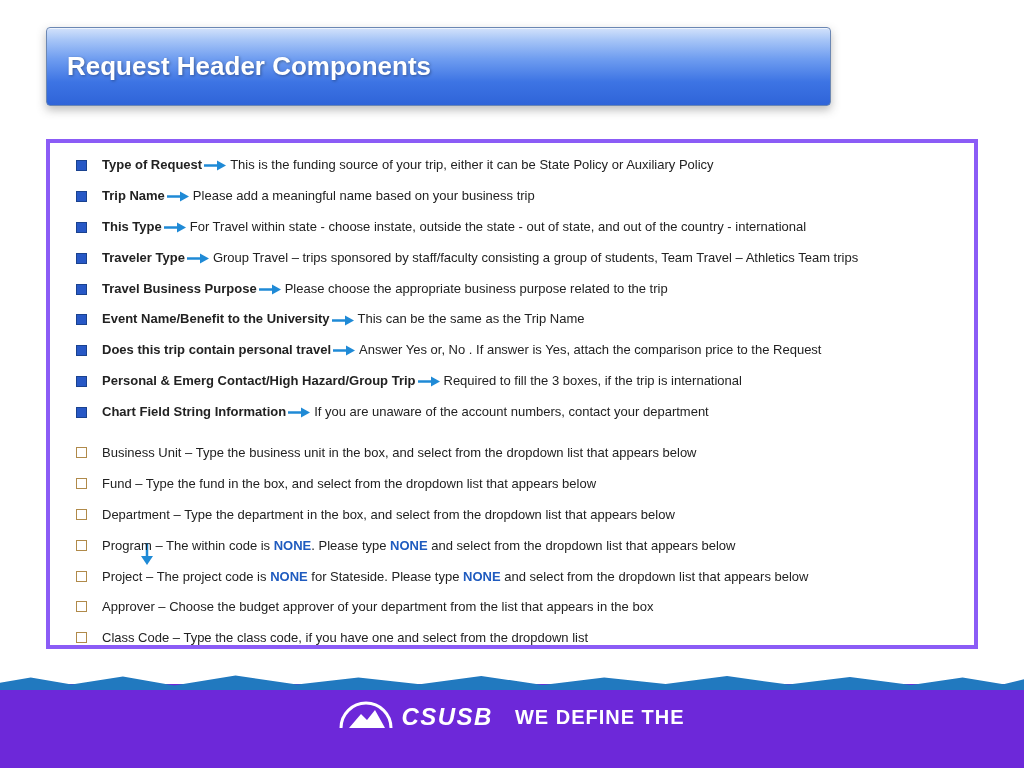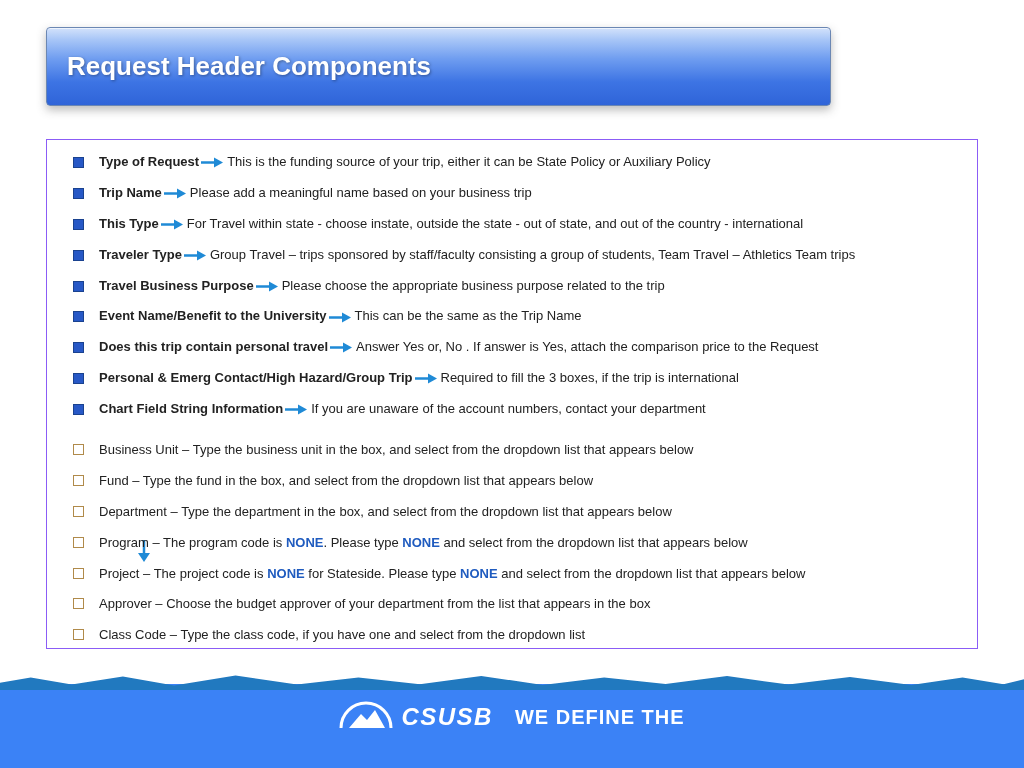--- a/index.html
+++ b/index.html
@@ -26,21 +26,21 @@
   .title-bar h1 {
     color:#fff;
     font-size:26px;
     font-weight:bold;
     text-shadow: 1px 1px 3px rgba(0,0,0,0.35);
   }
   .content-box {
     position:absolute;
     left:46px; top:139px;
     width:932px; height:510px;
-    border:1px solid #8b5cf6;
+    border:4px solid #8b5cf6;
     padding:14px 14px 10px 14px;
   }
   ul.primary { list-style:none; margin-left:6px; }
   ul.primary > li {
     position:relative;
     font-size:13px;
     color:#222;
     line-height:1.3;
     margin-bottom:14px;
     padding-left:32px;
@@ -79,21 +79,21 @@
   }
   .none-word { font-weight:bold; color:#1f5bbf; }
   .down-arrow {
     position:absolute;
     left:90px; top:400px;
   }
   .footer {
     position:absolute;
     left:0; bottom:0;
     width:1024px; height:84px;
-    background:#3b82f6;
+    background:#6d28d9;
   }
   .footer::before {
     content:"";
     position:absolute;
     left:0; top:-12px;
     width:1024px; height:18px;
     background:#2179bf;
     clip-path: polygon(
       0% 60%, 3% 30%, 7% 70%, 12% 25%, 17% 75%, 23% 20%, 29% 70%,
       35% 30%, 41% 68%, 47% 22%, 53% 72%, 59% 30%, 65% 66%, 71% 22%,
@@ -171,21 +171,21 @@
   <span class="down-arrow">
     <svg width="14" height="22" viewBox="0 0 14 22">
       <line x1="7" y1="0" x2="7" y2="15" stroke="#1f8ad6" stroke-width="2.5"></line>
       <polygon points="7,22 1,13 13,13" fill="#1f8ad6"></polygon>
     </svg>
   </span>
   <ul class="secondary">
       <li><span>Business Unit – Type the business unit  in the box, and select from the dropdown list that appears below</span></li>
       <li><span>Fund – Type the fund  in the box, and select from the dropdown list that appears below</span></li>
       <li><span>Department – Type the department  in the box, and select from the dropdown list that appears below</span></li>
-      <li><span>Program – The program code is </span><span class="none-word">NONE</span><span>. Please type </span><span class="none-word">NONE</span><span> and select from the dropdown list that appears below</span></li>
+      <li><span>Program – The within code is </span><span class="none-word">NONE</span><span>. Please type </span><span class="none-word">NONE</span><span> and select from the dropdown list that appears below</span></li>
       <li><span>Project – The project code is </span><span class="none-word">NONE</span><span> for Stateside. Please type </span><span class="none-word">NONE</span><span> and select from the dropdown list that appears below</span></li>
       <li><span>Approver – Choose the budget approver of your department from the list that appears in the box</span></li>
       <li><span>Class Code – Type the class code, if you have one and select from the dropdown list</span></li>
     </ul>
 </div>
 
 <div class="footer">
   <div class="footer-inner">
     <div class="csusb-logo">
       <svg width="54" height="34" viewBox="0 0 54 34">

